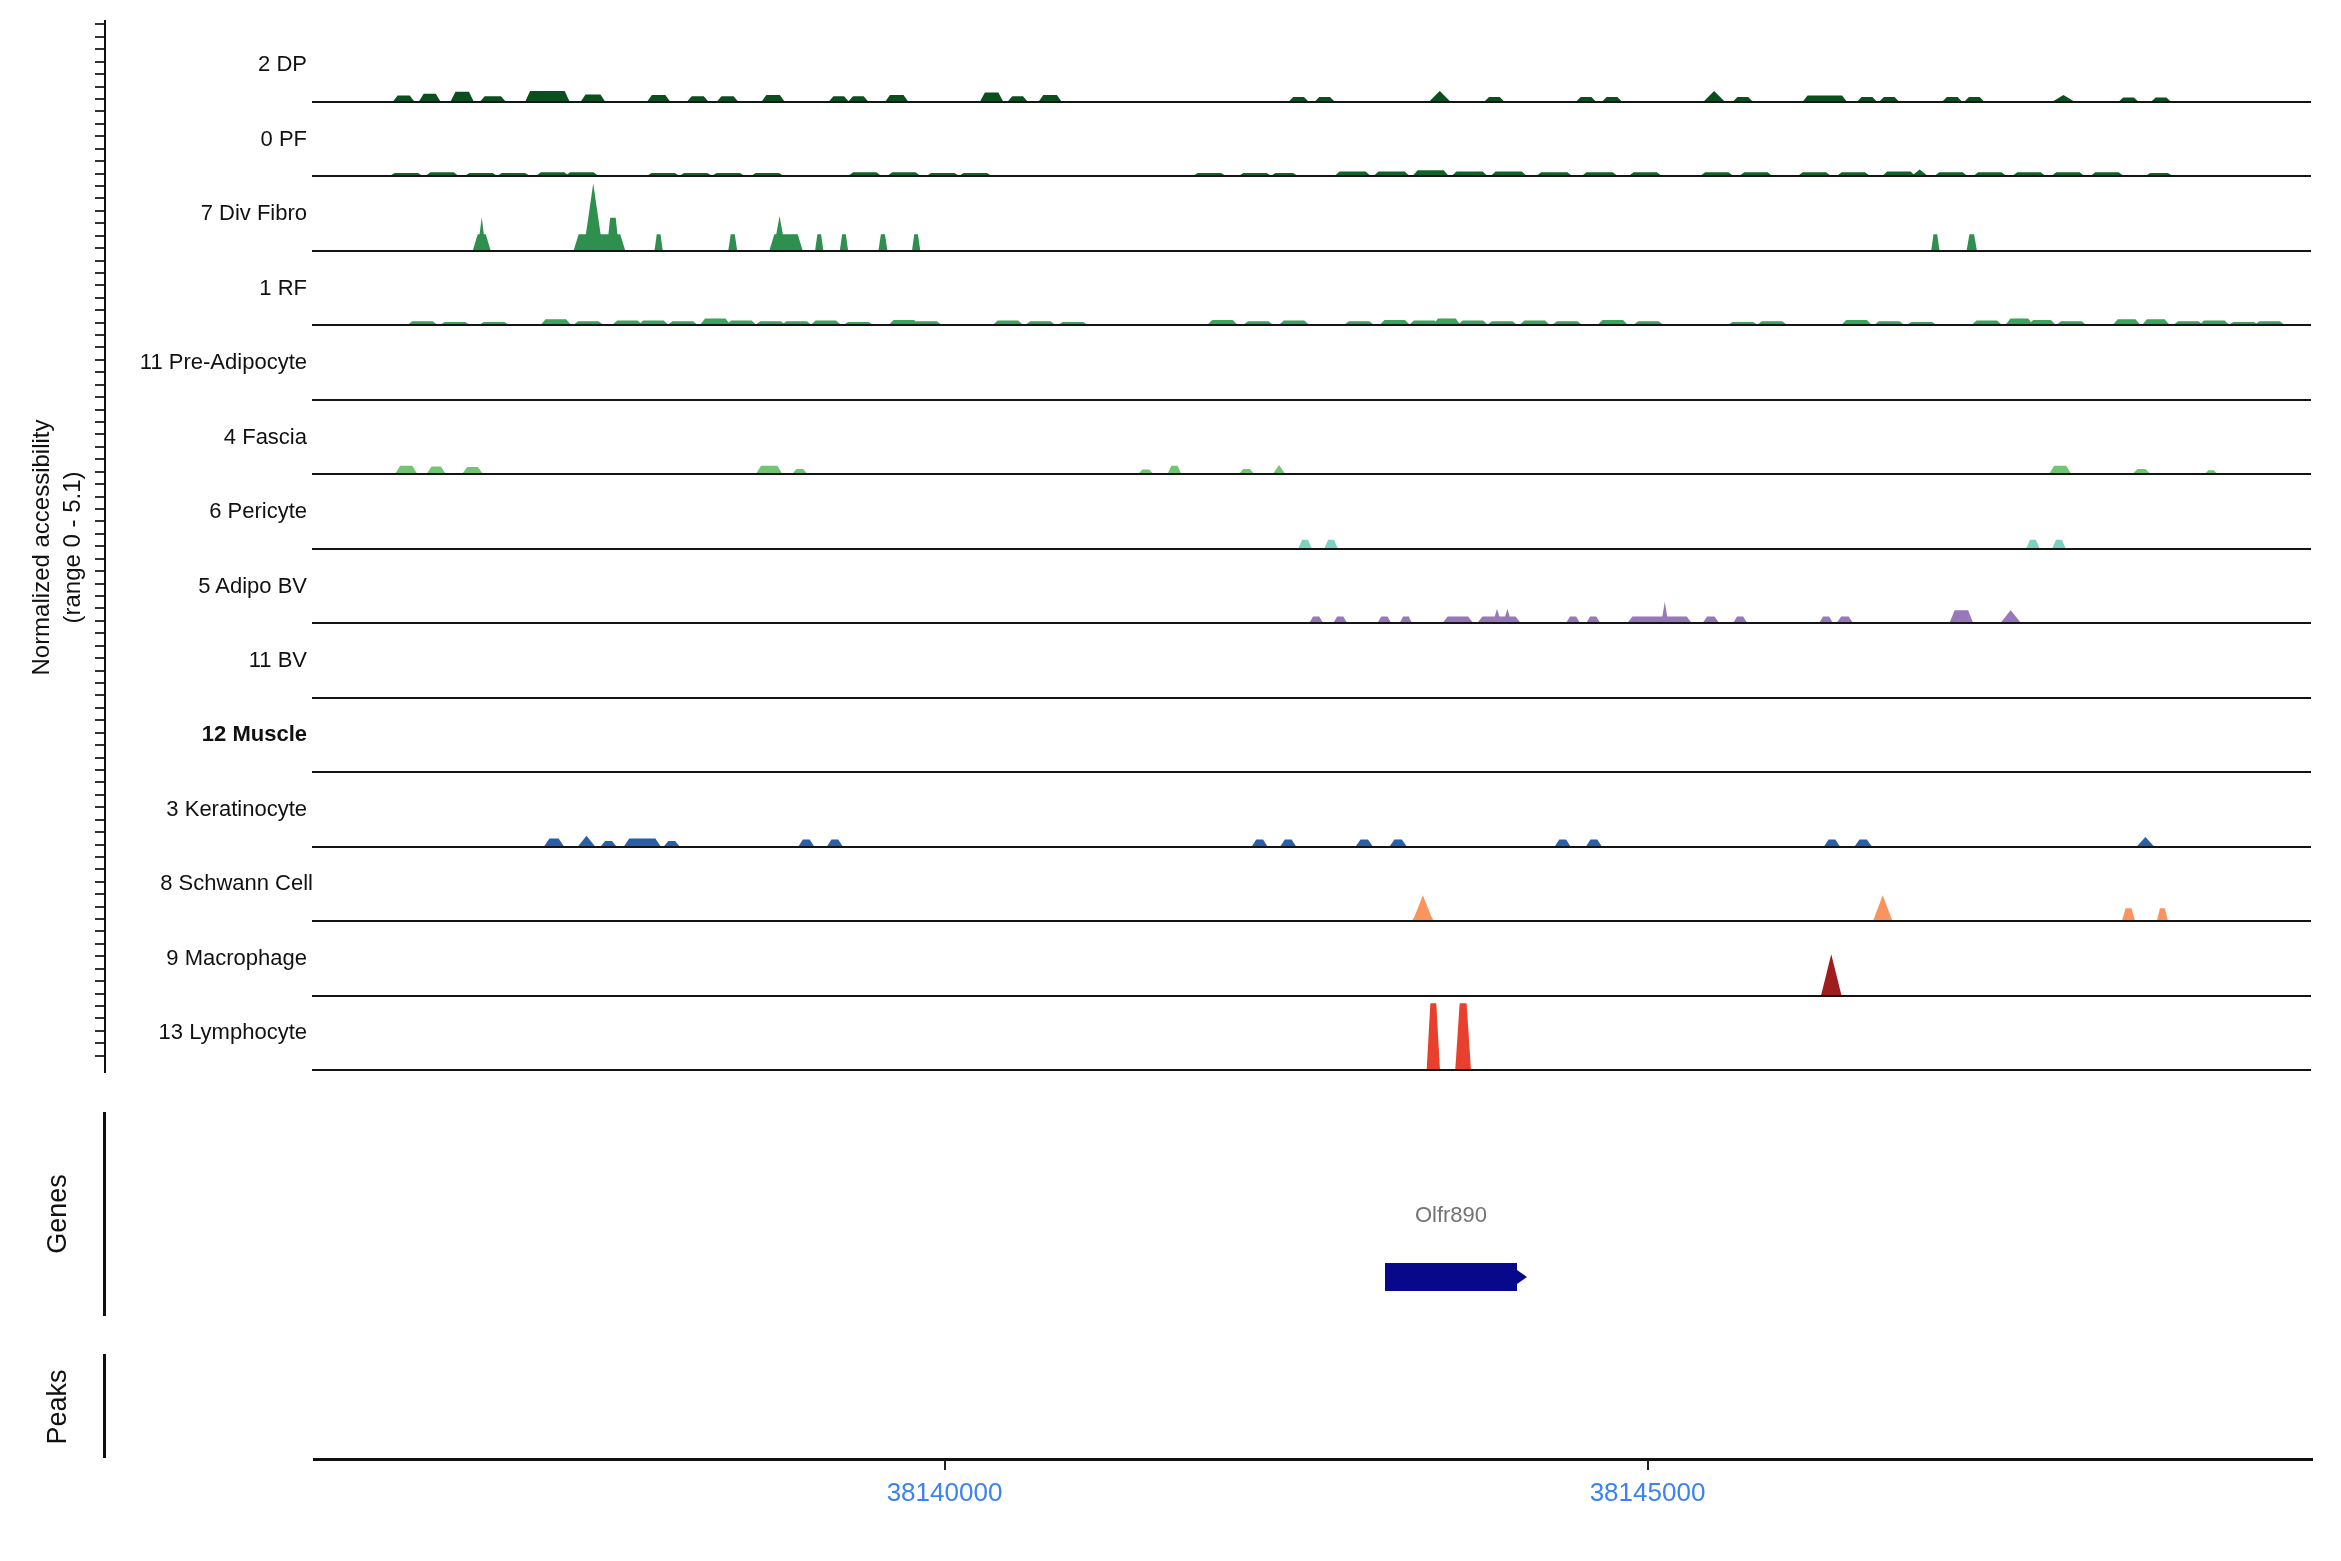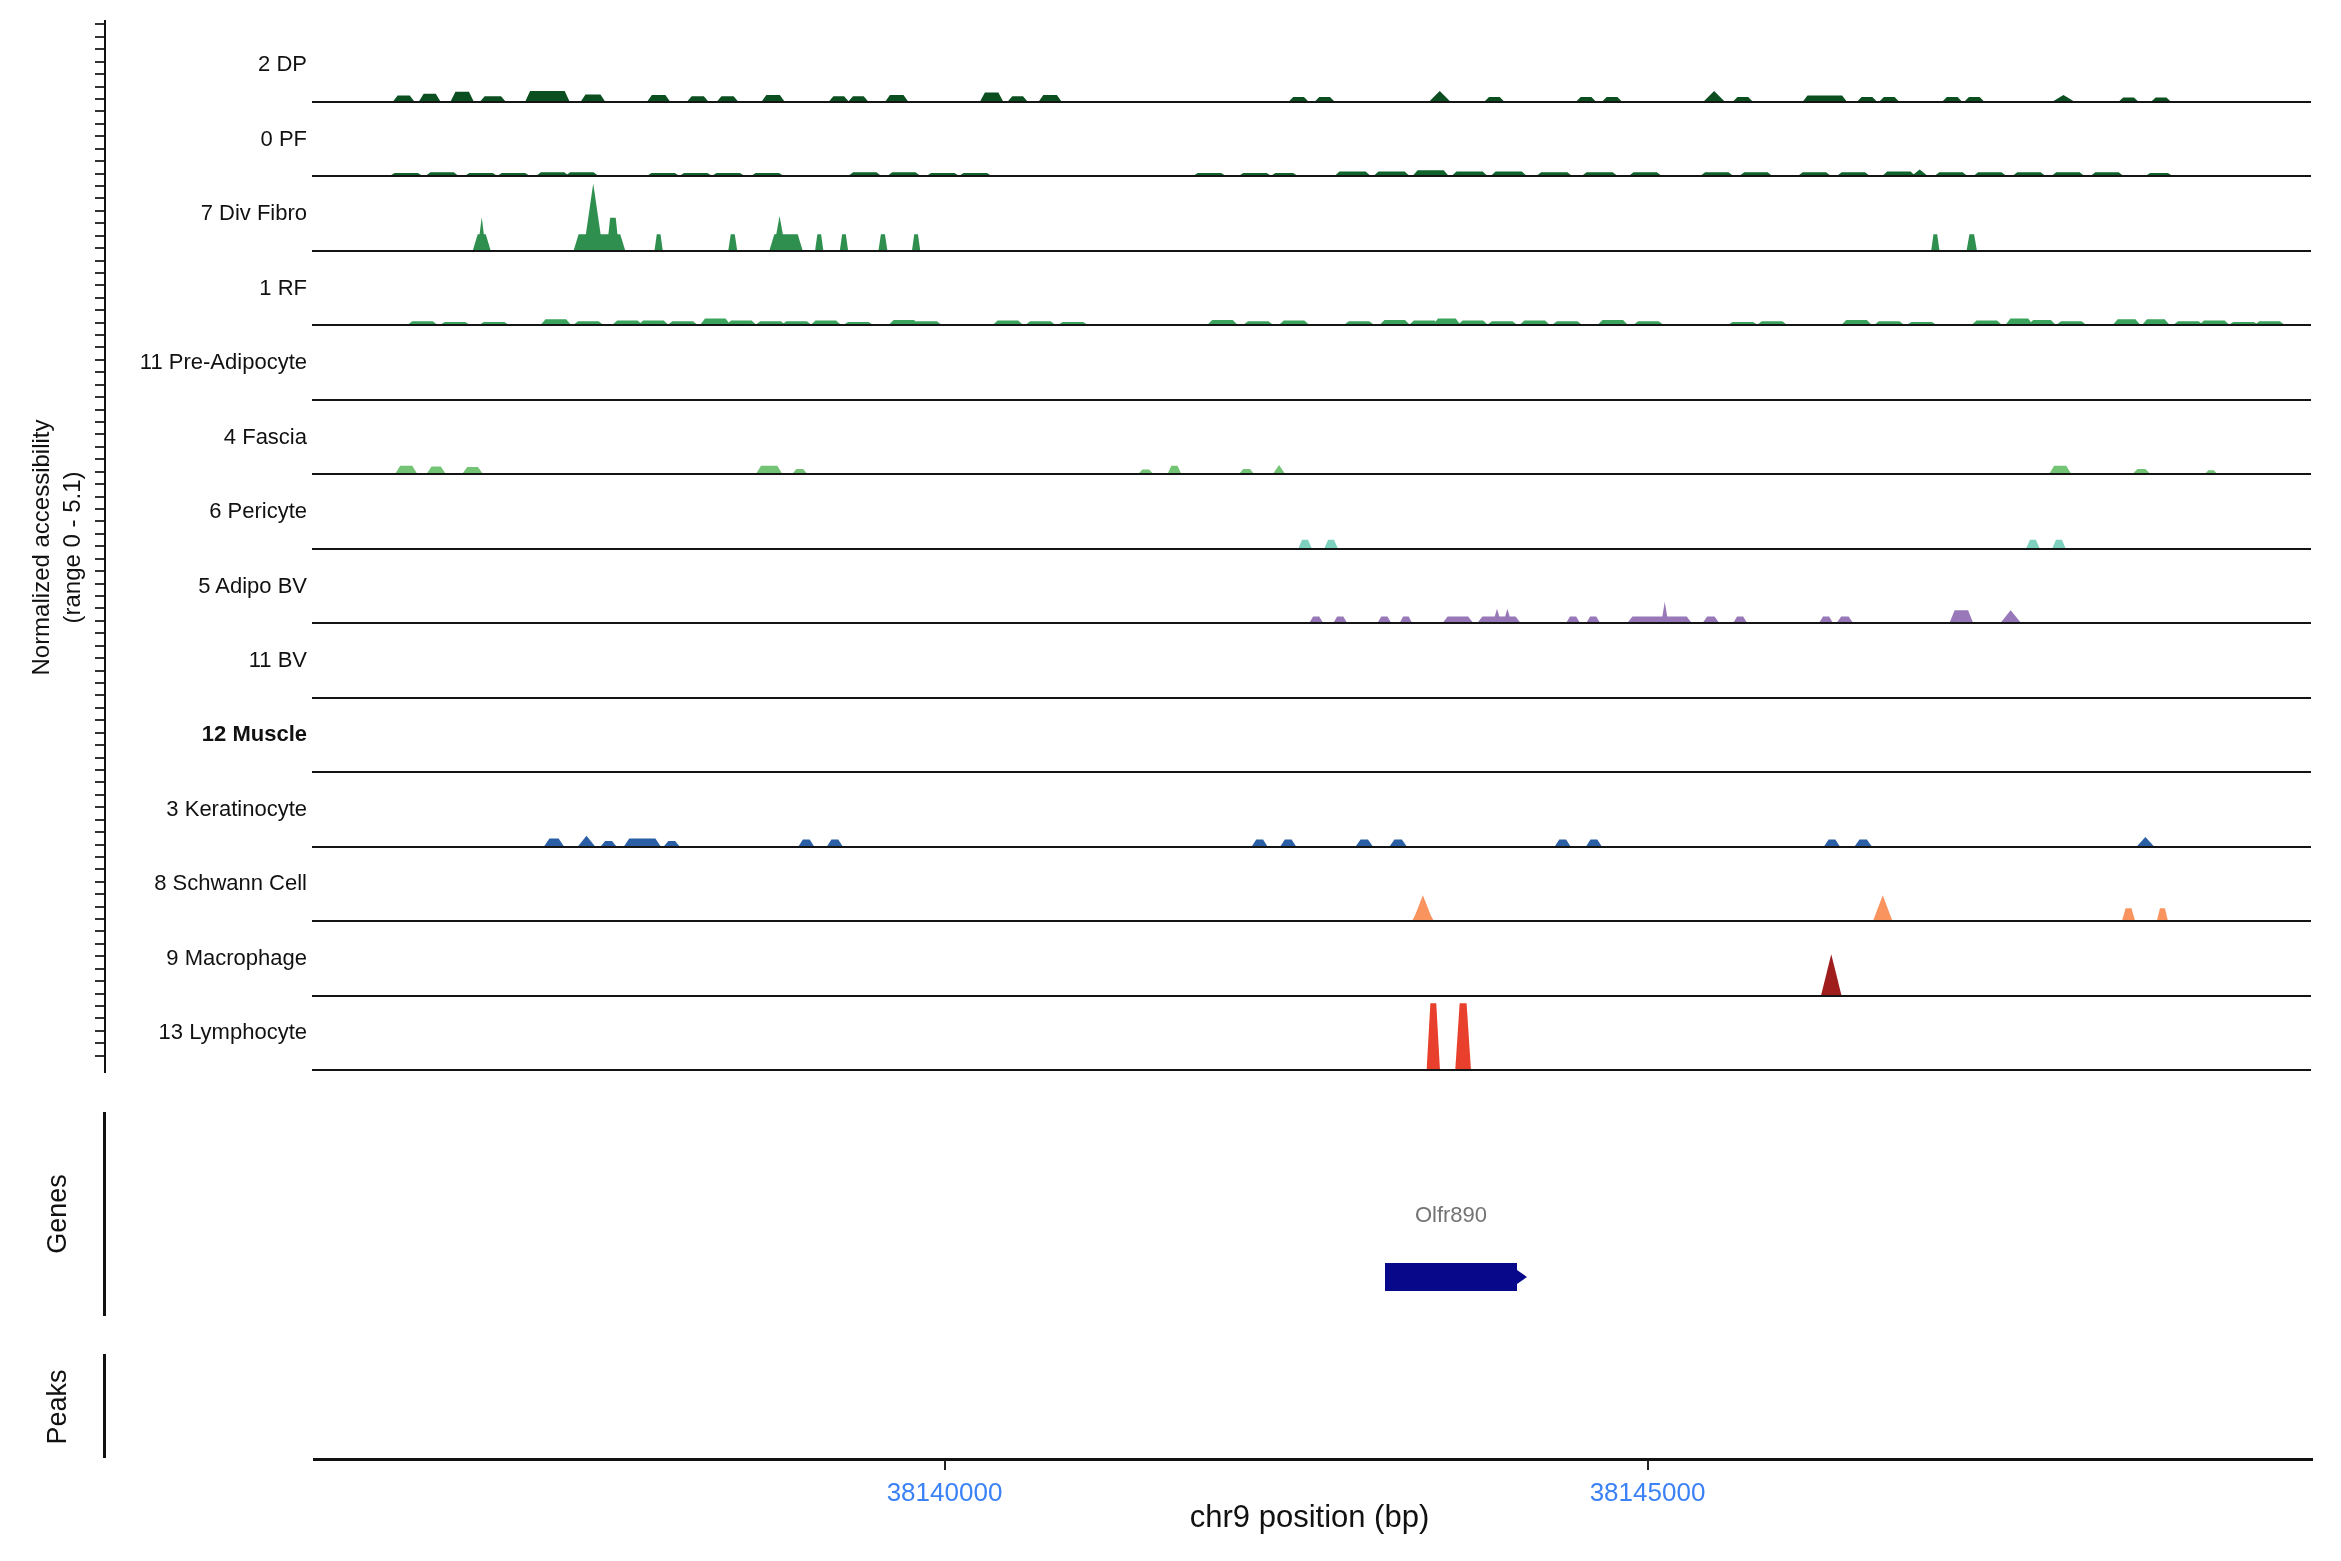--- a/index.html
+++ b/index.html
@@ -411,21 +411,21 @@
         <polygon points="1488.6216502115656,106 1495.2790550070522,95.91176470588235 1505.7406911142455,95.91176470588235 1512.398095909732,106" fill="#2b5fa5"></polygon>
         <polygon points="1604.4777856135406,106 1611.7404090267987,95.91176470588235 1623.1531029619182,95.91176470588235 1630.4157263751763,106" fill="#2b5fa5"></polygon>
         <polygon points="1656.5698166431594,106 1663.8324400564175,95.91176470588235 1675.2451339915374,95.91176470588235 1682.5077574047955,106" fill="#2b5fa5"></polygon>
         <polygon points="1910.5454866008463,106 1917.202891396333,95.91176470588235 1927.664527503526,95.91176470588235 1934.3219322990126,106" fill="#2b5fa5"></polygon>
         <polygon points="1958.5306770098732,106 1965.1880818053598,95.91176470588235 1975.649717912553,95.91176470588235 1982.3071227080395,106" fill="#2b5fa5"></polygon>
         <polygon points="2324.471791255289,106 2331.1291960507756,95.91176470588235 2341.590832157969,95.91176470588235 2348.2482369534555,106" fill="#2b5fa5"></polygon>
         <polygon points="2371.376234132581,106 2378.638857545839,95.91176470588235 2390.051551480959,95.91176470588235 2397.314174894217,106" fill="#2b5fa5"></polygon>
         <polygon points="2805.1882933709453,106 2818.157263751763,92 2831.126234132581,106" fill="#2b5fa5"></polygon>
       </svg>
       <div class="baseline" style="left: 312px; width: 1999px; top: 846px;"></div>
-      <div class="track-label" style="left: 112px; top: 869px;">8 Schwann Cell</div>
+      <div class="track-label" style="left: 118px; top: 869px;">8 Schwann Cell</div>
       <svg width="1994" height="70" class="cov-svg" style="left: 312px; top: 852px;" viewBox="0 0 3065 107">
         <polygon points="1690.2891396332861,106 1698.2891396332861,93.6470588235294 1716.8730606488011,93.6470588235294 1724.8730606488011,106" fill="#f9945f"></polygon>
         <polygon points="1691.9102609308884,106 1707.5811001410436,66.05882352941177 1723.2519393511989,106" fill="#f9945f"></polygon>
         <polygon points="2404.663258110014,106 2410.110225669958,93.6470588235294 2418.6697461212975,93.6470588235294 2424.1167136812414,106" fill="#f9945f"></polygon>
         <polygon points="2399.25952045134,106 2414.3899858956274,66.05882352941177 2429.5204513399153,106" fill="#f9945f"></polygon>
         <polygon points="2781.952221438646,106 2787.701798307475,86.02941176470588 2796.736847672779,86.02941176470588 2802.486424541608,106" fill="#f9945f"></polygon>
         <polygon points="2835.6653737658676,106 2840.50712270804,86.02941176470588 2848.1155853314526,86.02941176470588 2852.957334273625,106" fill="#f9945f"></polygon>
       </svg>
       <div class="baseline" style="left: 312px; width: 1999px; top: 920px;"></div>
       <div class="track-label" style="left: 112px; top: 944px;">9 Macrophage</div>
@@ -453,16 +453,15 @@
   <div class="bracket" style="left:103px;top:1354px;height:104px;"></div>
   <div id="peaks-label" class="rotated-label">Peaks</div>
 
   <div id="x-axis-line"></div>
   <div id="x-ticks">
       <div class="x-tick" style="left: 944px;"></div>
       <div class="x-tick-label" style="left: 945px;">38140000</div>
       <div class="x-tick" style="left: 1647px;"></div>
       <div class="x-tick-label" style="left: 1648px;">38145000</div>
     </div>
-  <div id="x-axis-title" style="left: 1082px;">chr9 position (bp)</div>
 
 </div>
 
 
 </body></html>

